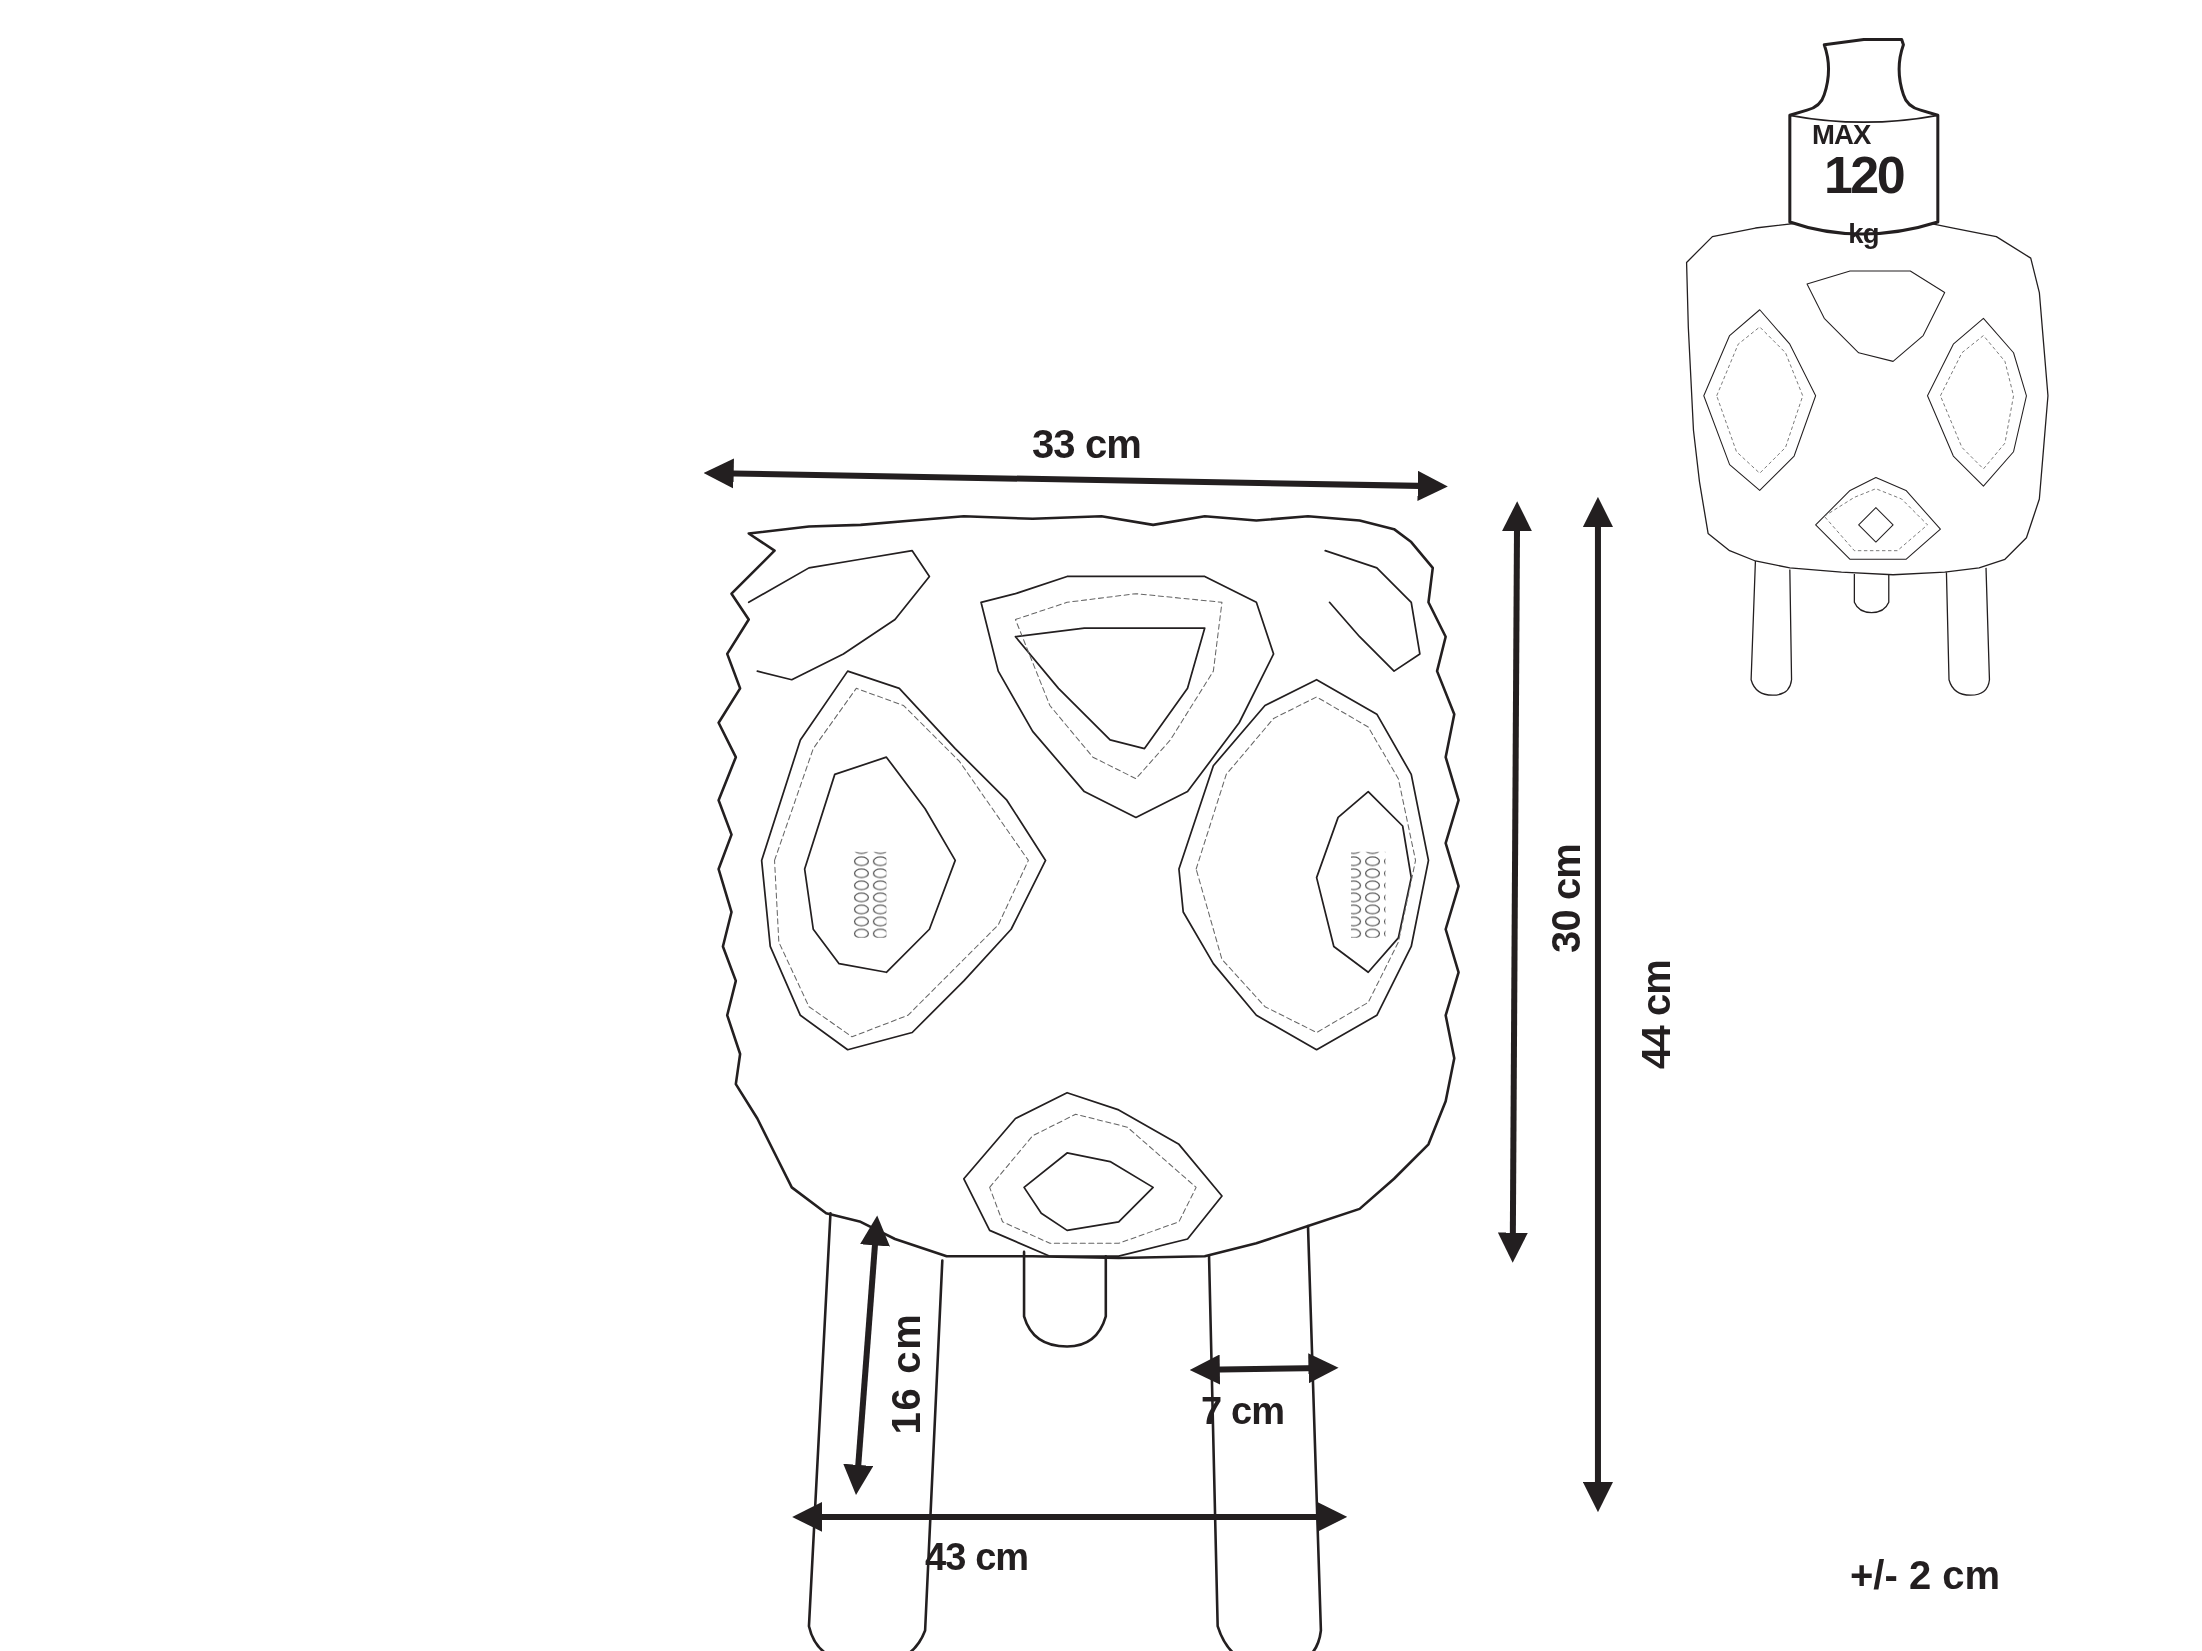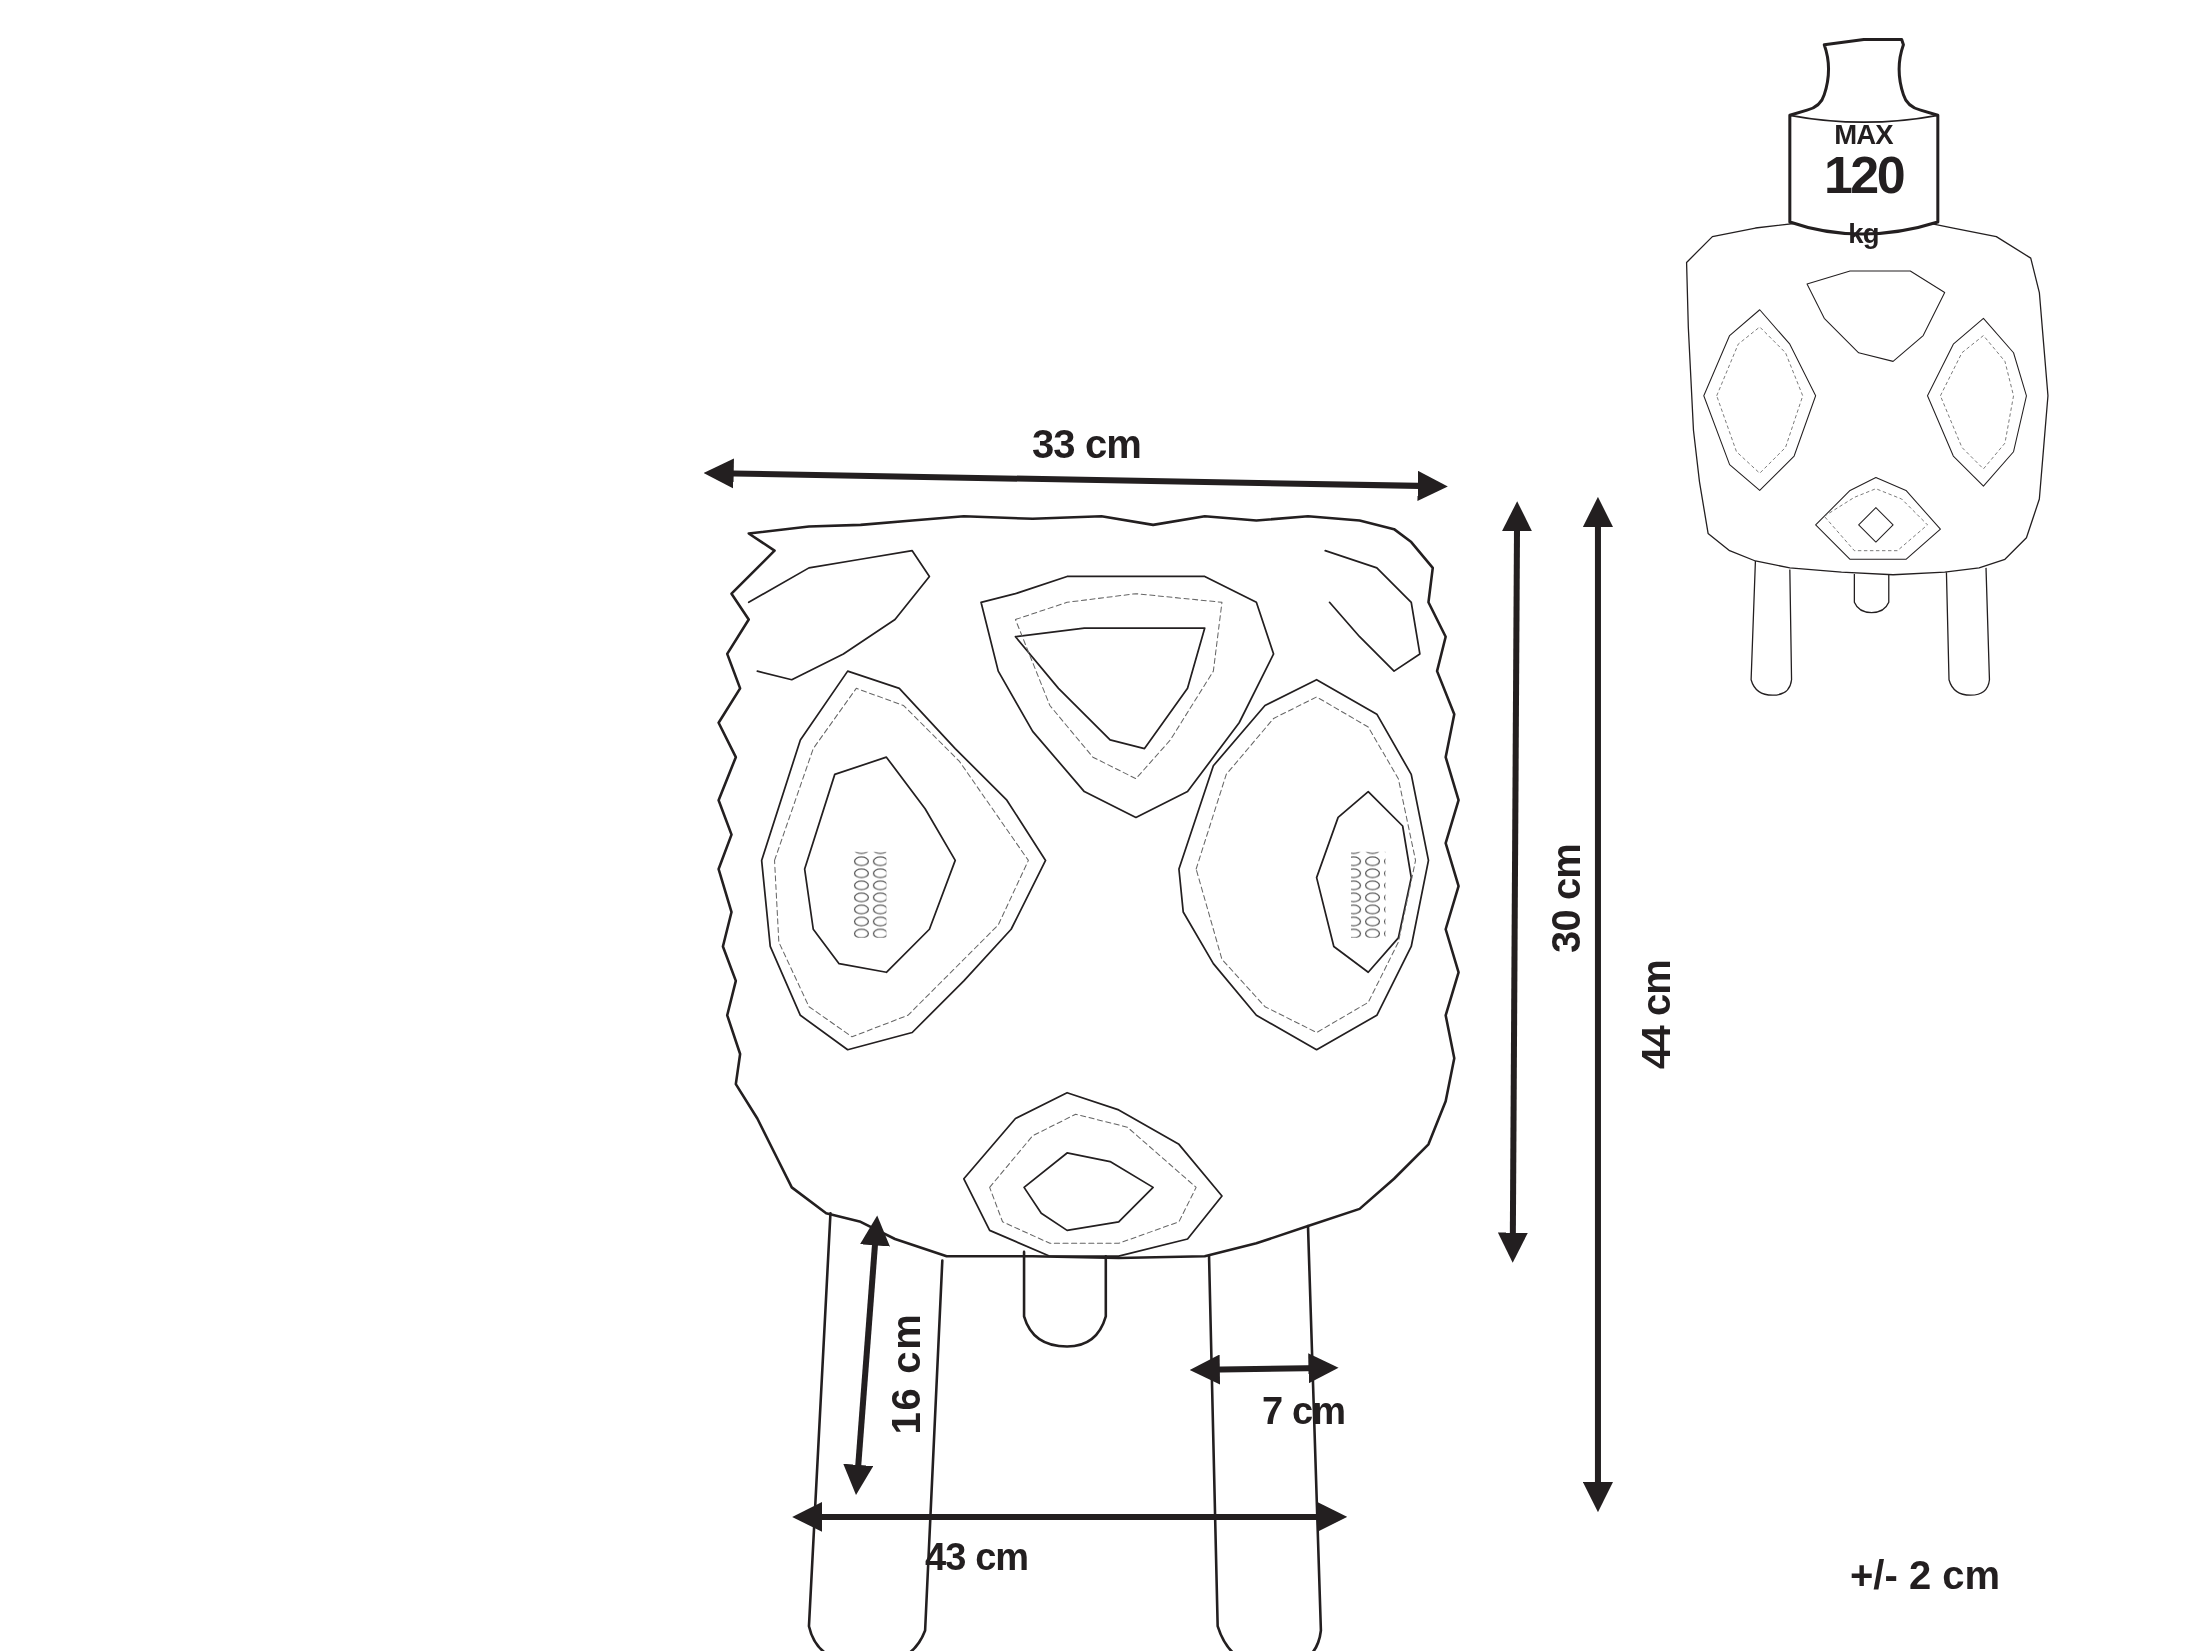--- a/index.html
+++ b/index.html
@@ -94,22 +94,22 @@
 </svg>
 
 <div class="lbl" style="left:1032px; top:422px; font-size:40px;text-align:right;">33 cm</div>
 
 <div class="lbl rot" style="left:1497px; top:876px; width:138px; text-align:center; font-size:40px;">30 cm</div>
 
 <div class="lbl rot" style="left:1587px; top:992px; width:138px; text-align:center; font-size:40px;">44 cm</div>
 
 <div class="lbl rot" style="left:837px; top:1351px; width:138px; text-align:center; font-size:40px; letter-spacing:1.7px;">16 cm</div>
 
-<div class="lbl" style="left:1262px; top:1390px; font-size:38px;">7 cm</div>
+<div class="lbl" style="left:1201px; top:1390px; font-size:38px;">7 cm</div>
 
 <div class="lbl" style="left:925px; top:1536px; font-size:38px;">43 cm</div>
 
 <div class="lbl" style="left:1850px; top:1553px; font-size:40px; letter-spacing:0;">+/- 2 cm</div>
 
-<div class="lbl" style="left:1812px; top:119px; width:103px; text-align:center; font-size:27.5px;">MAX</div>
+<div class="lbl" style="left:1812px; top:119px; width:103px; font-size:27.5px;">MAX</div>
 <div class="lbl" style="left:1798px; top:145px; width:131px; text-align:center; font-size:52px; letter-spacing:-2.6px;">120</div>
 <div class="lbl" style="left:1829px; top:198px; width:69px; text-align:center; font-size:27.5px;margin-top:20px;">kg</div>
 
 
 </body></html>

